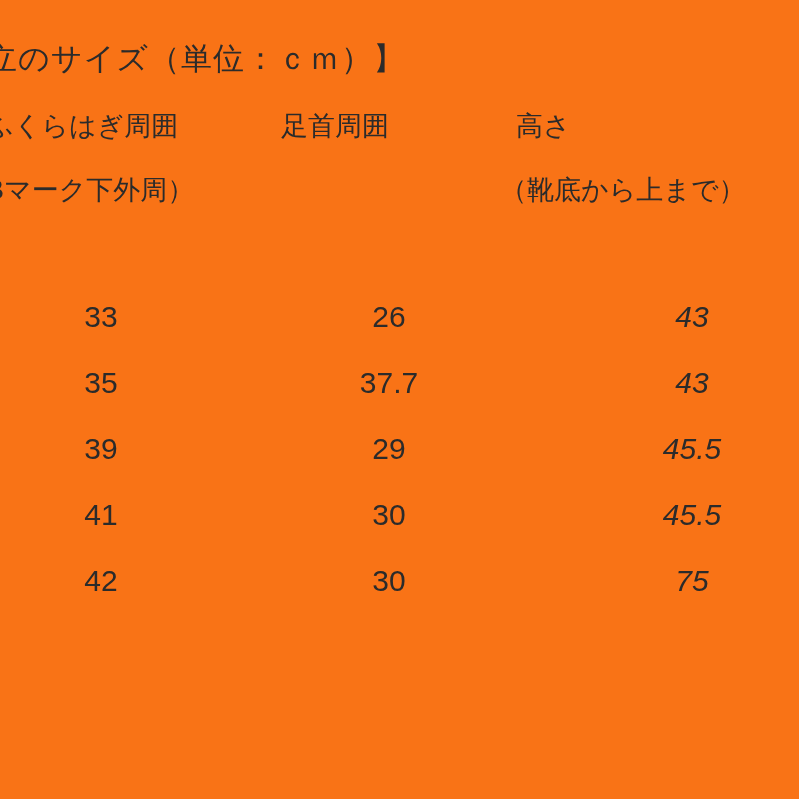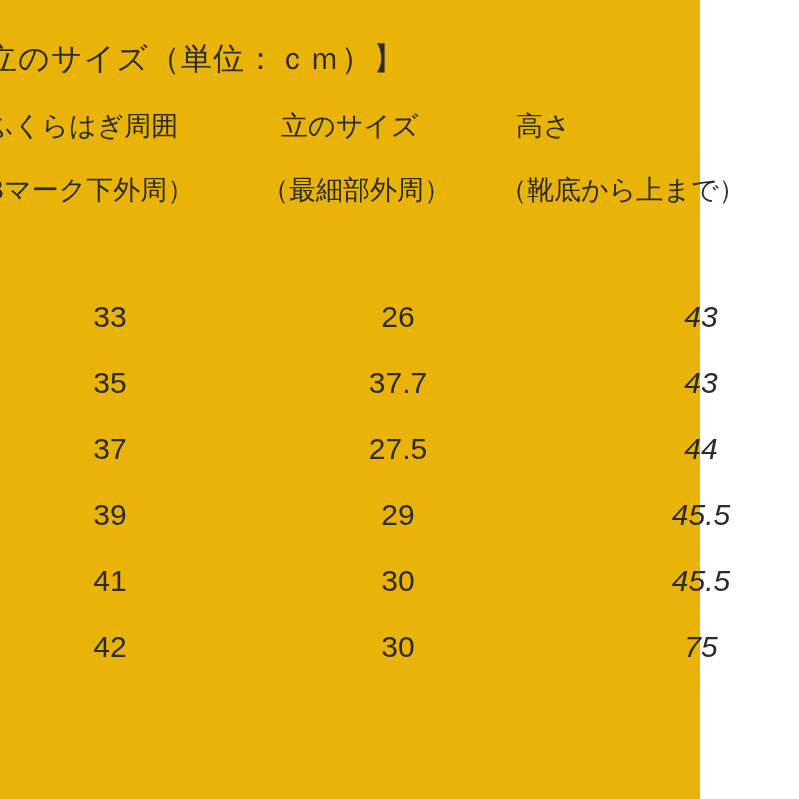--- a/index.html
+++ b/index.html
@@ -9,23 +9,23 @@
   body {
     width: 799px;
     height: 799px;
     background: #ffffff;
     font-family: "Liberation Sans", "DejaVu Sans", sans-serif;
     color: #2b2b2b;
     overflow: hidden;
   }
   .page {
     position: relative;
-    width: 700px;
+    width: 799px;
     height: 799px;
-    background: #eab308;
+    background: #f97316;
   }
 
   
   .title {
     position: absolute;
     left: -14px;
     top: 38px;
     font-size: 31px;
     letter-spacing: 1px;
     white-space: nowrap;
@@ -64,21 +64,20 @@
   
   .table {
     position: absolute;
     left: 0;
     top: 300px;
     width: 799px;
   }
   .row {
     position: relative;
     height: 66px;
-    margin-left: 9px;
   }
   .cell {
     position: absolute;
     font-size: 30px;
     color: #2b2b2b;
     text-align: center;
     transform: translateX(-50%);
     top: 0;
     line-height: 34px;
   }
@@ -88,45 +87,39 @@
 </style>
 </head>
 <body>
 
 <div class="page">
 
   <div class="title">立のサイズ（単位：ｃｍ）】</div>
 
   <div class="header-row-1">
     <div class="hcell h1-c1">ふくらはぎ周囲</div>
-    <div class="hcell h1-c2">立のサイズ</div>
+    <div class="hcell h1-c2">足首周囲</div>
     <div class="hcell h1-c3">高さ</div>
   </div>
 
   <div class="header-row-2">
     <div class="hcell h2-c1">Bマーク下外周）</div>
-    <div class="hcell h2-c2">（最細部外周）</div>
     <div class="hcell h2-c3">（靴底から上まで）</div>
   </div>
 
   <div class="table">
     <div class="row">
       <div class="cell col1">33</div>
       <div class="cell col2">26</div>
       <div class="cell col3">43</div>
     </div>
     <div class="row">
       <div class="cell col1">35</div>
       <div class="cell col2">37.7</div>
       <div class="cell col3">43</div>
-    </div>
-    <div class="row">
-      <div class="cell col1">37</div>
-      <div class="cell col2">27.5</div>
-      <div class="cell col3">44</div>
     </div>
     <div class="row">
       <div class="cell col1">39</div>
       <div class="cell col2">29</div>
       <div class="cell col3">45.5</div>
     </div>
     <div class="row">
       <div class="cell col1">41</div>
       <div class="cell col2">30</div>
       <div class="cell col3">45.5</div>

